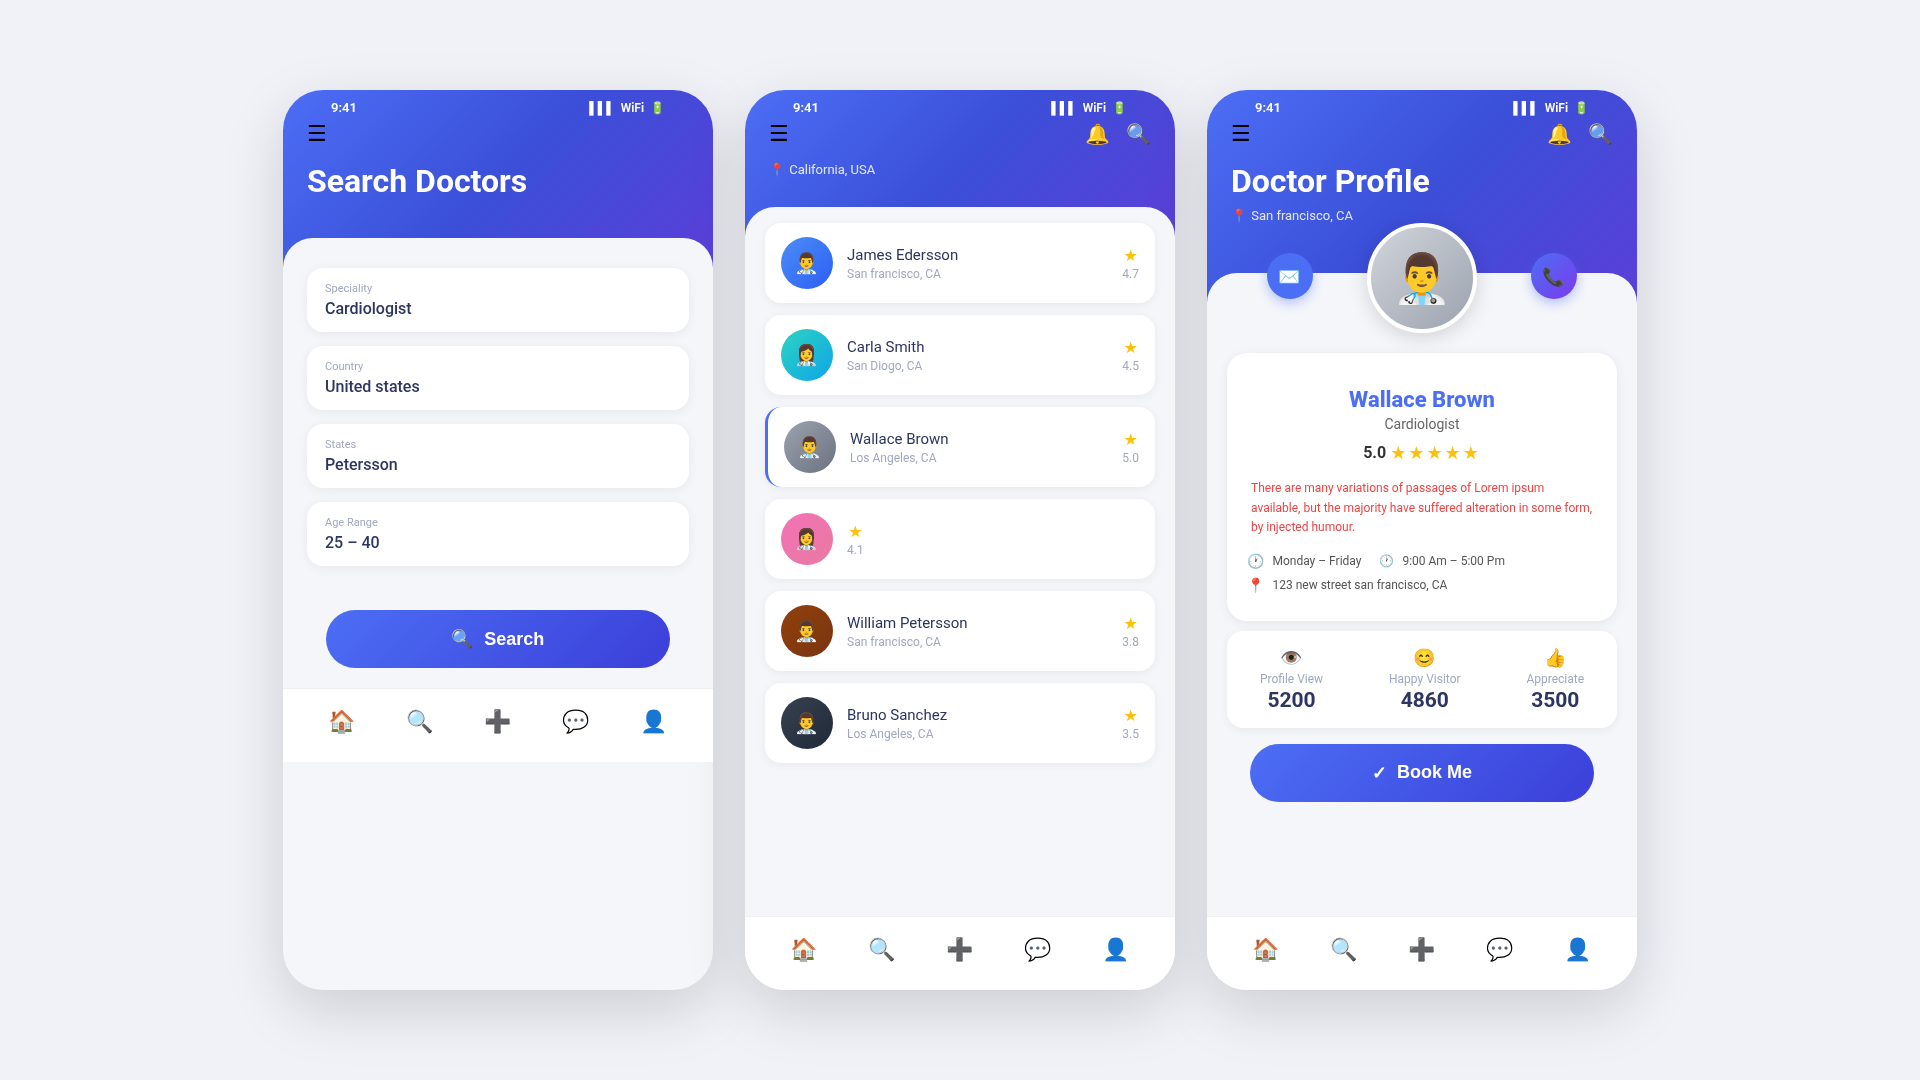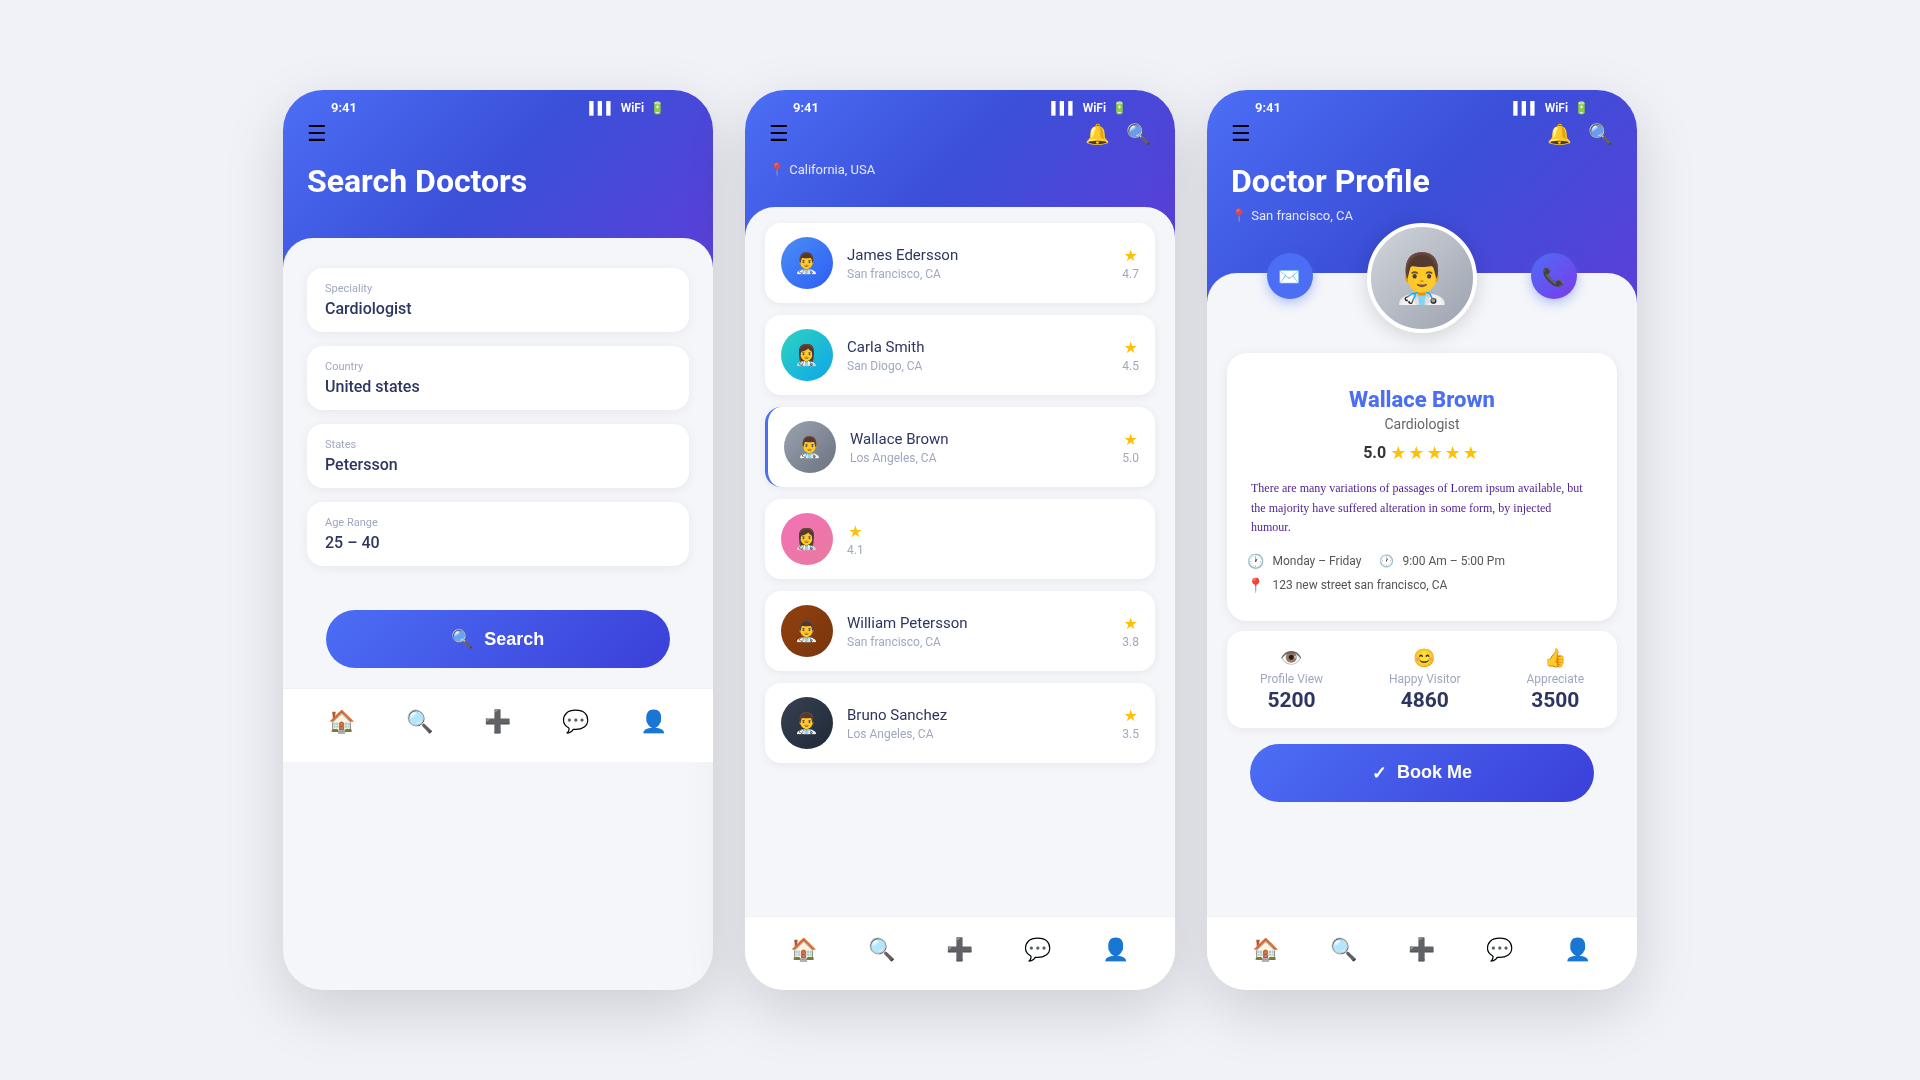--- a/index.html
+++ b/index.html
@@ -218,25 +218,24 @@
       margin-top: 10px;
     }
     .profile-rating-num {
       font-size: 16px;
       font-weight: 700;
       color: #333;
     }
     .stars { color: #ffc107; font-size: 18px; letter-spacing: 2px; }
     .profile-bio {
       font-size: 12px;
-      color: #4c1d95;
+      color: #ef4444;
       line-height: 1.6;
       margin: 16px 0;
       padding: 0 4px;
-      font-family: Liberation Serif, serif;
     }
     .profile-info-row {
       display: flex;
       align-items: center;
       gap: 8px;
       margin-bottom: 8px;
       font-size: 12px;
       color: #555;
     }
     .info-icon { color: #4c6ef5; font-size: 14px; }

